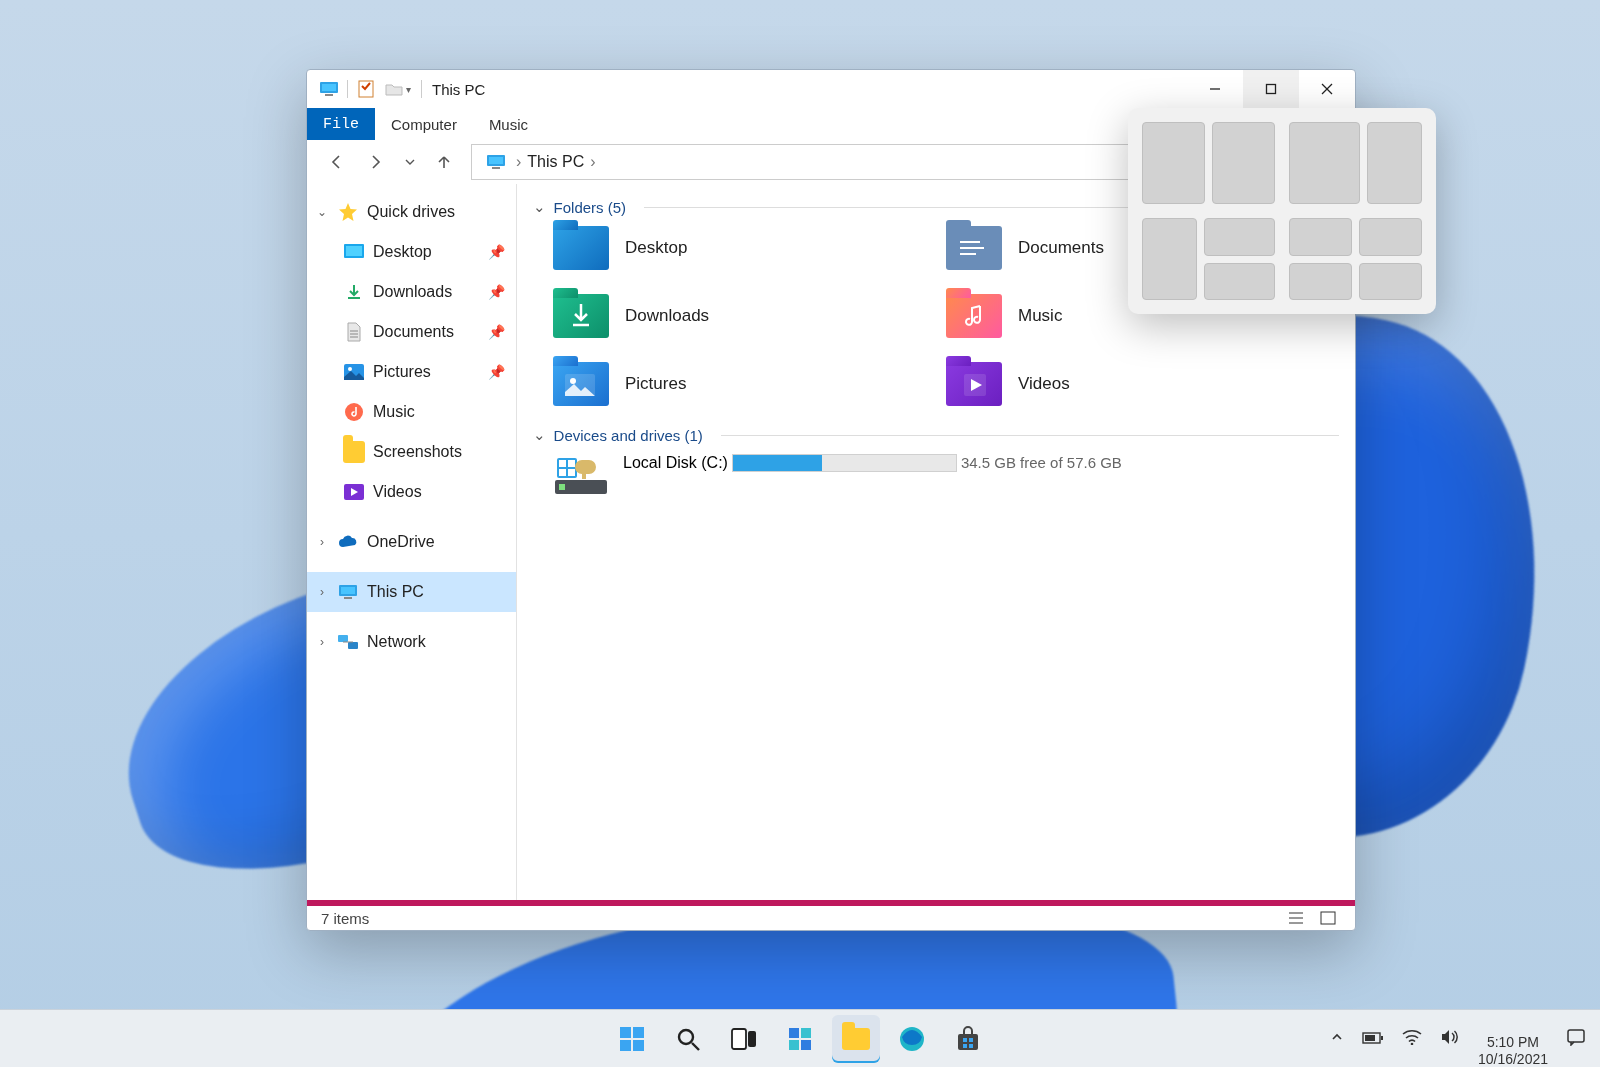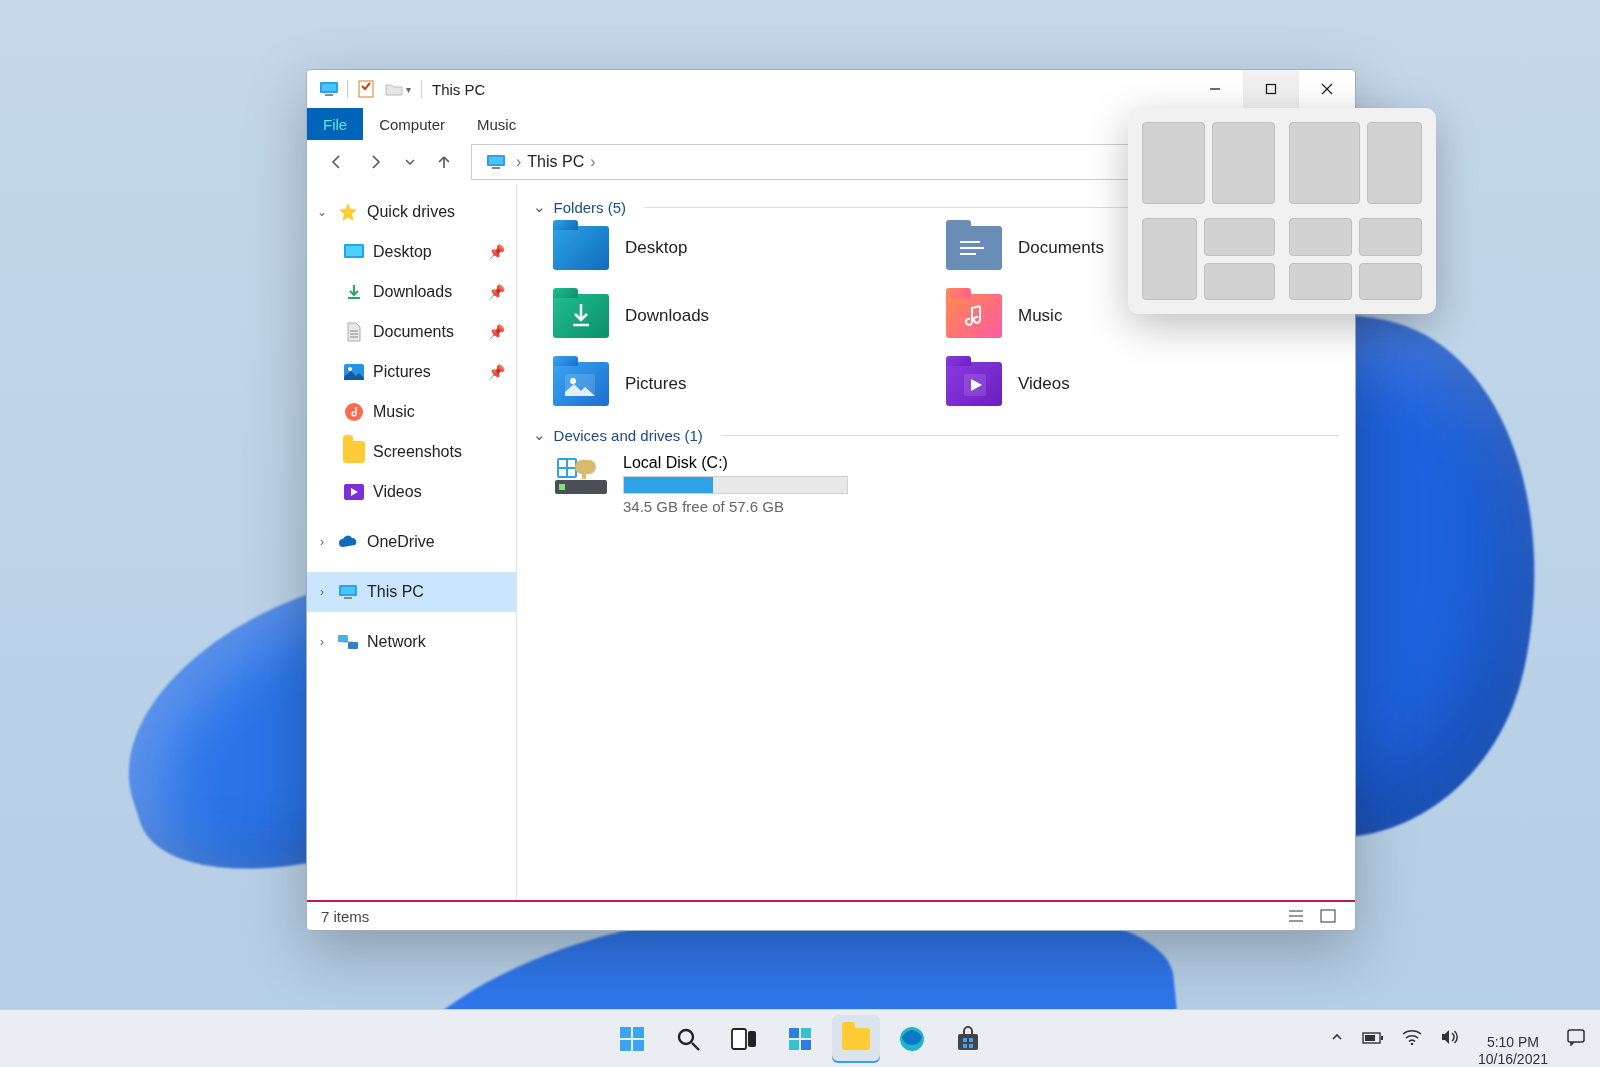--- a/index.html
+++ b/index.html
@@ -20,21 +20,21 @@
 .titlebar { height: 38px; display: flex; align-items: center; padding-left: 8px; font-size: 15px; color: #222; }
 .tb-icon { width: 20px; height: 20px; margin: 0 4px; display: inline-flex; align-items: center; justify-content: center; }
 .tb-sep { width: 1px; height: 18px; background: #ccc; margin: 0 4px; }
 .tb-caret { font-size: 10px; color: #666; margin-left: -2px; margin-right: 6px; }
 .winbtns { margin-left: auto; display: flex; }
 .winbtn { width: 56px; height: 38px; display: flex; align-items: center; justify-content: center; }
 .winbtn.max { background: #f0f0f0; }
 
 .ribbon { height: 32px; display: flex; align-items: stretch; font-size: 15px; color: #333; }
 .rtab { padding: 0 16px; display: flex; align-items: center; }
-.rtab.active { background: #0065ba; color: #5eead4; }
+.rtab.active { background: #0065ba; color: #ffffff; font-family: Liberation Mono, monospace; }
 
 .navrow { height: 44px; display: flex; align-items: center; padding: 0 10px; gap: 2px; }
 .navbtn { width: 38px; height: 38px; display:flex; align-items:center; justify-content:center; color:#555; border-radius:4px;}
 .addr { flex: 1; height: 36px; border: 1px solid #ccc; display: flex; align-items: center; padding: 0 10px; margin: 0 6px; font-size: 16px; color: #222;}
 .addr .right { margin-left: auto; display:flex; gap:14px; color:#555;}
 .search { width: 44px; height: 36px; border: 1px solid #ccc; display:flex; align-items:center; justify-content:center;}
 
 .body { flex: 1; display: flex; min-height: 0; }
 .nav { width: 210px; border-right: 1px solid #e2e2e2; padding-top: 8px; overflow:hidden;}
 .navitem { height: 40px; display: flex; align-items: center; padding: 0 10px 0 8px; font-size: 16px; color: #222; gap: 8px; position: relative;}
@@ -47,26 +47,26 @@
 
 .content { flex: 1; padding: 10px 16px; overflow:auto;}
 .grouphdr { display:flex; align-items:center; gap:8px; font-size:15px; color:#1a4b8a; margin: 4px 0 10px 0;}
 .grouphdr .line { flex:1; height:1px; background:#ddd; margin-left:10px;}
 .fgrid { display:grid; grid-template-columns: 1fr 1fr; row-gap: 24px; margin-bottom: 20px; padding-left: 20px;}
 .fitem { display:flex; align-items:center; gap:16px; font-size:17px; color:#222;}
 .ficon { width: 56px; height: 44px; border-radius:4px; display:flex; align-items:center; justify-content:center; position:relative;}
 
 .drive { display:flex; gap:14px; padding-left:20px; align-items:flex-start;}
 .drive .dicon { width:56px; height:44px; }
-.drive .info { display:flex; flex-direction:column; gap:4px;}
+.drive .info { display:flex; flex-direction:row; gap:4px;}
 .bar { width: 225px; height: 18px; background:#e8e8e8; border:1px solid #d0d0d0;}
 .bar .fill { height:100%; background:#2ea2e6; width:40%;}
 .free { color:#666; font-size:15px;}
 
-.status { height: 30px; border-top:2px solid #be185d; display:flex; align-items:center; padding: 0 14px; font-size:15px; color:#444;}
+.status { height: 30px; border-top:6px solid #be185d; display:flex; align-items:center; padding: 0 14px; font-size:15px; color:#444;}
 .status .vbtns { margin-left:auto; display:flex; gap:6px; color:#333;}
 .status .vbtn { width:26px; height:22px; display:flex; align-items:center; justify-content:center; border:1px solid transparent;}
 
 .snap {
   position:absolute; right:164px; top:108px; z-index:10;
   width: 308px; background:#f1f1f1; border-radius:10px; padding:14px;
   box-shadow: 0 12px 40px rgba(0,0,0,.25);
   display:grid; grid-template-columns:1fr 1fr; gap:14px;
 }
 .layout { display:grid; gap:7px; height:82px; }

